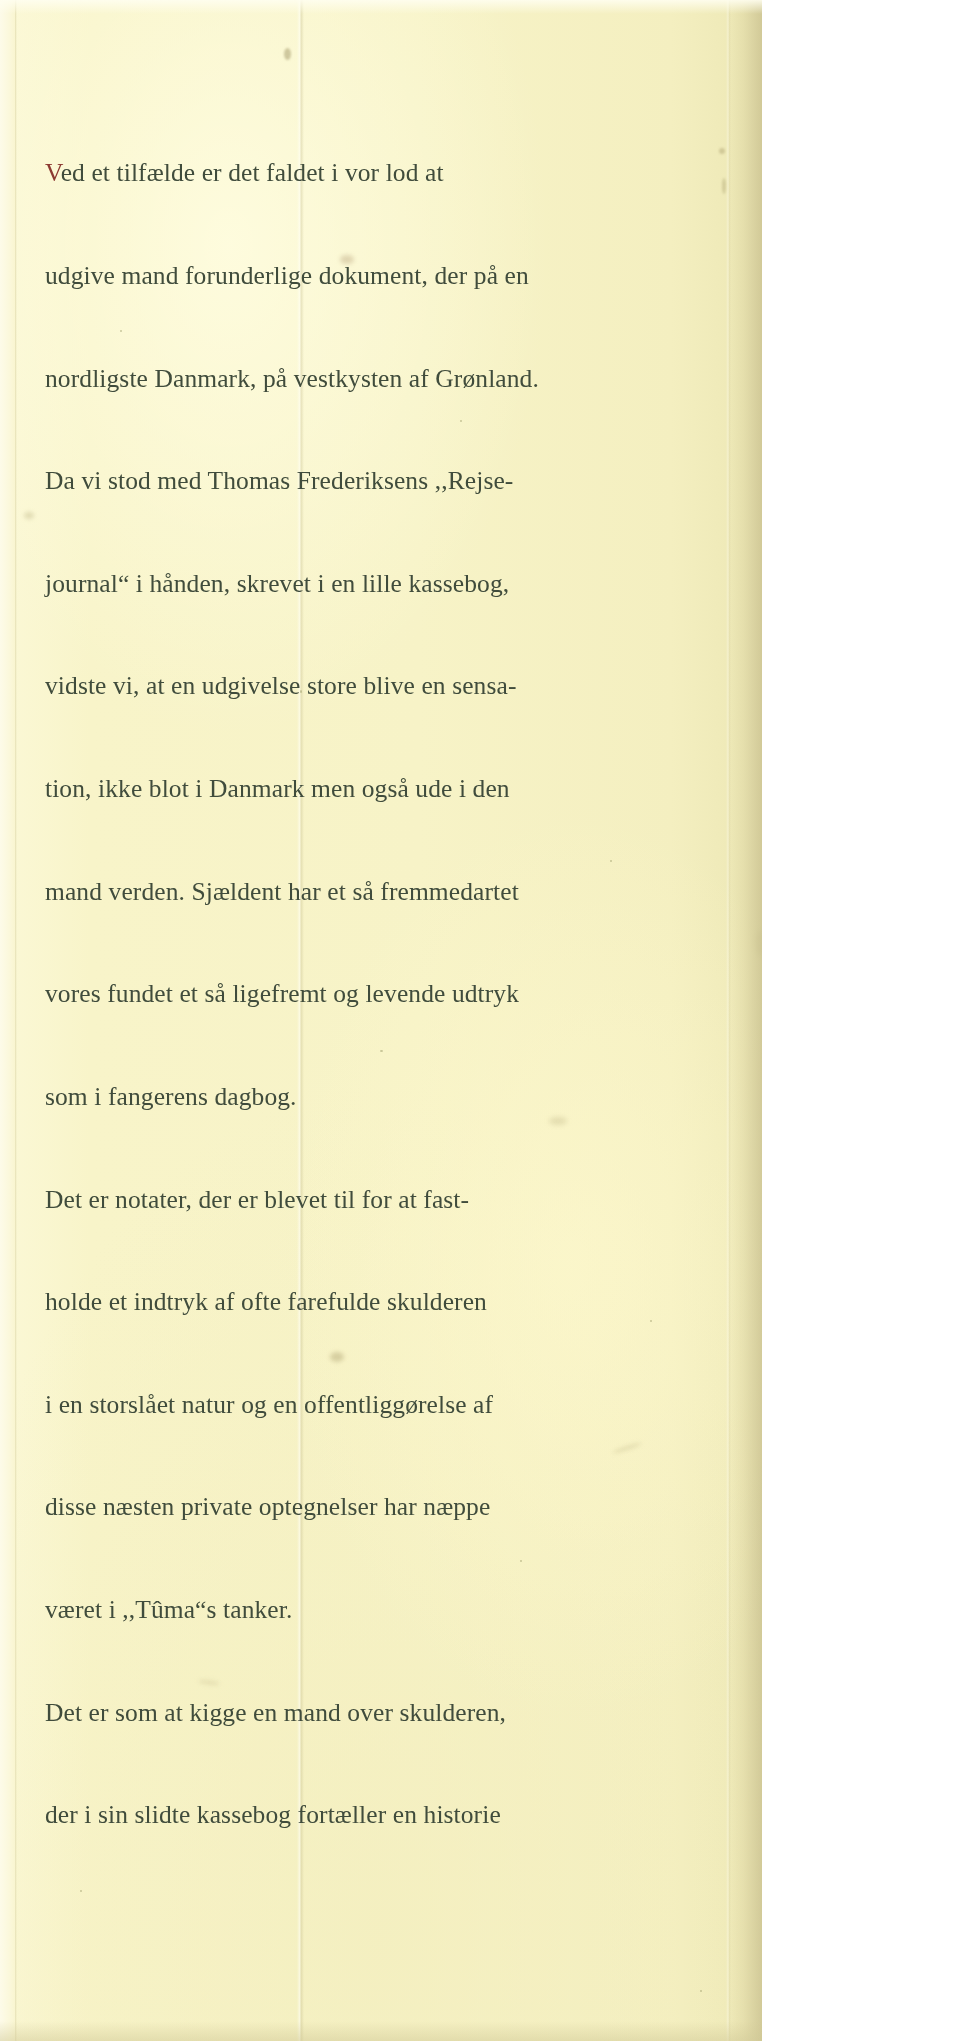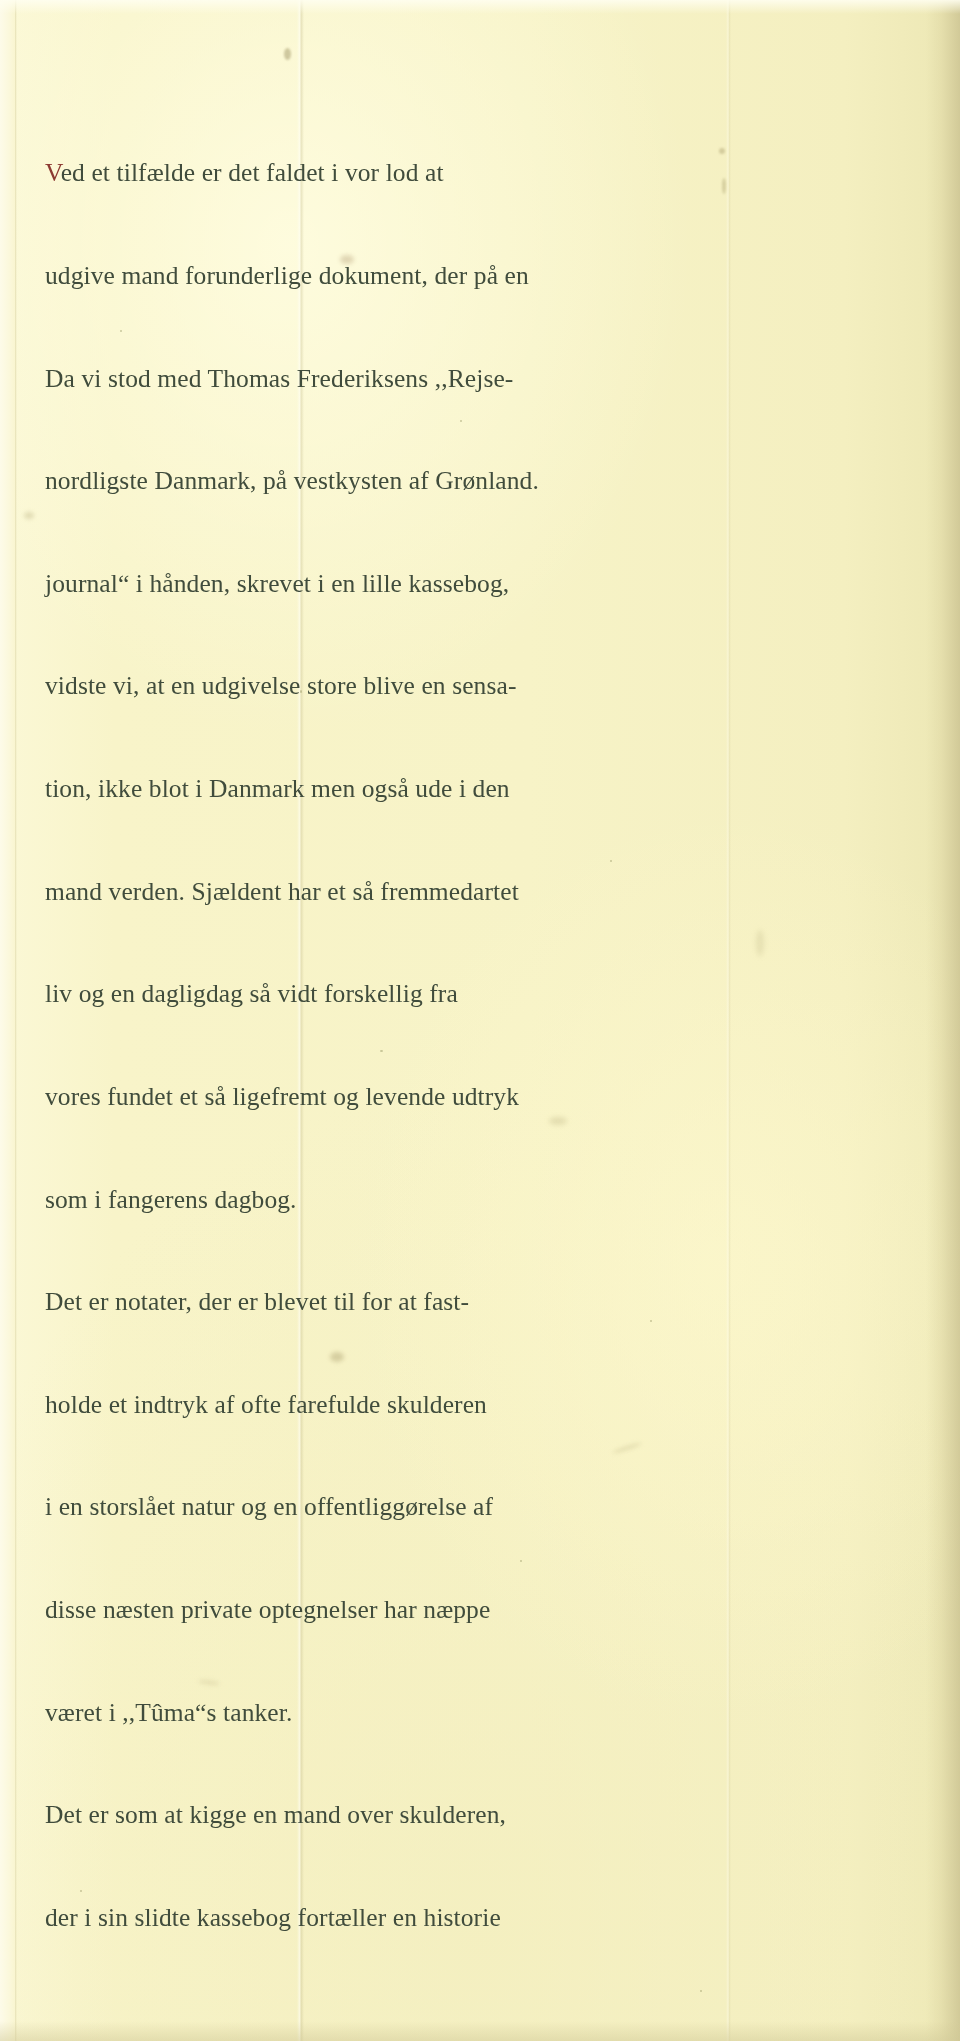--- a/index.html
+++ b/index.html
@@ -2,21 +2,21 @@
 <html><head>
 <meta charset="utf-8">
 <style>
   html, body {
     margin: 0;
     padding: 0;
     background: #ffffff;
   }
   #page {
     position: relative;
-    width: 960px;
+    width: 762px;
     height: 2041px;
     overflow: hidden;
     background: #f8f4cb;
     font-family: "Liberation Serif", "DejaVu Serif", serif;
   }
   
   .paper-tone {
     position: absolute;
     inset: 0;
     background:
@@ -123,27 +123,26 @@
   <div class="spot" style="left:24px;top:512px;width:10px;height:7px;background:rgba(176,166,116,0.35);filter:blur(2px);"></div>
   <div class="spot" style="left:549px;top:1117px;width:18px;height:8px;background:rgba(178,168,118,0.30);filter:blur(2.5px);"></div>
   <div class="spot" style="left:330px;top:1352px;width:14px;height:10px;background:rgba(168,156,104,0.40);filter:blur(2px);"></div>
   <div class="spot" style="left:612px;top:1446px;width:30px;height:4px;background:rgba(182,172,124,0.30);filter:blur(2px);transform:rotate(-18deg);"></div>
   <div class="spot" style="left:198px;top:1680px;width:22px;height:5px;background:rgba(184,174,126,0.26);filter:blur(2px);transform:rotate(7deg);"></div>
   <div class="spot" style="left:756px;top:930px;width:8px;height:26px;background:rgba(186,176,128,0.26);filter:blur(2.5px);"></div>
 
   <div class="textblock">
     <span class="ln"><span class="red-v">V</span><span>ed et tilfælde er det faldet i vor lod at</span></span>
     <span class="ln">udgive mand forunderlige dokument, der på en</span>
+    <span class="ln">nordligste Danmark, på vestkysten af Grønland.</span>
     <span class="ln">Da vi stod med Thomas Frederiksens ,,Rejse-</span>
-    <span class="ln">nordligste Danmark, på vestkysten af Grønland.</span>
     <span class="ln">journal“ i hånden, skrevet i en lille kassebog,</span>
     <span class="ln">vidste vi, at en udgivelse store blive en sensa-</span>
     <span class="ln">tion, ikke blot i Danmark men også ude i den</span>
     <span class="ln">mand verden. Sjældent har et så fremmedartet</span>
-    <span class="ln">liv og en dagligdag så vidt forskellig fra</span>
     <span class="ln">vores fundet et så ligefremt og levende udtryk</span>
     <span class="ln">som i fangerens dagbog.</span>
     <span class="ln">Det er notater, der er blevet til for at fast-</span>
     <span class="ln">holde et indtryk af ofte farefulde skulderen</span>
     <span class="ln">i en storslået natur og en offentliggørelse af</span>
     <span class="ln">disse næsten private optegnelser har næppe</span>
     <span class="ln">været i ,,Tûma“s tanker.</span>
     <span class="ln">Det er som at kigge en mand over skulderen,</span>
     <span class="ln">der i sin slidte kassebog fortæller en historie</span>
     

